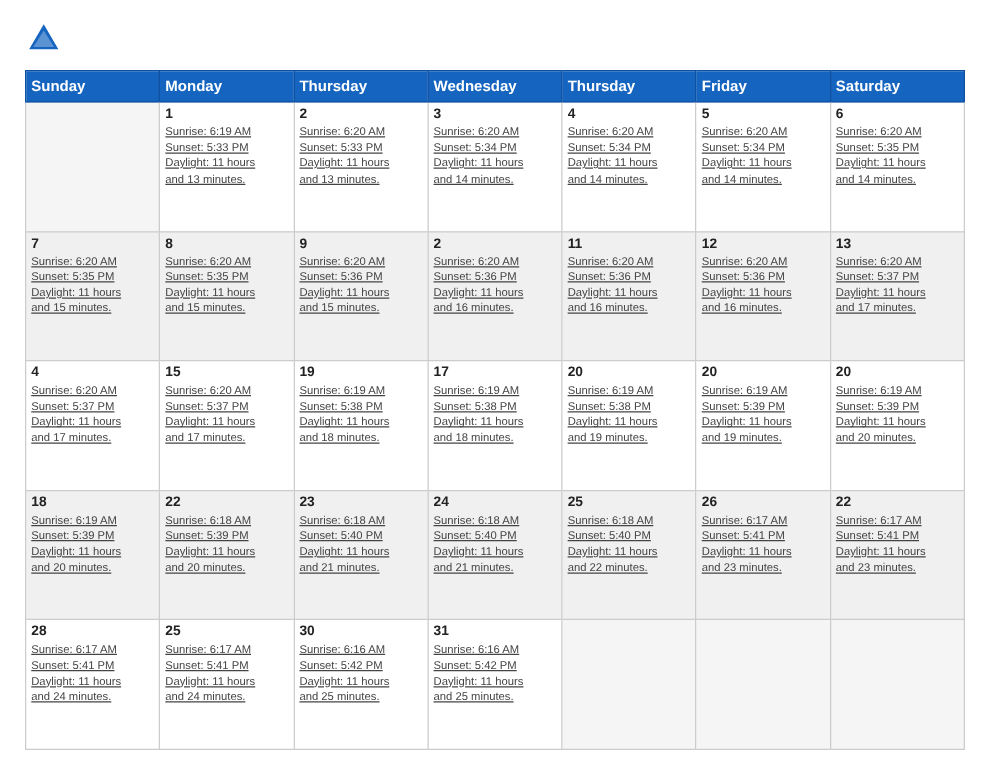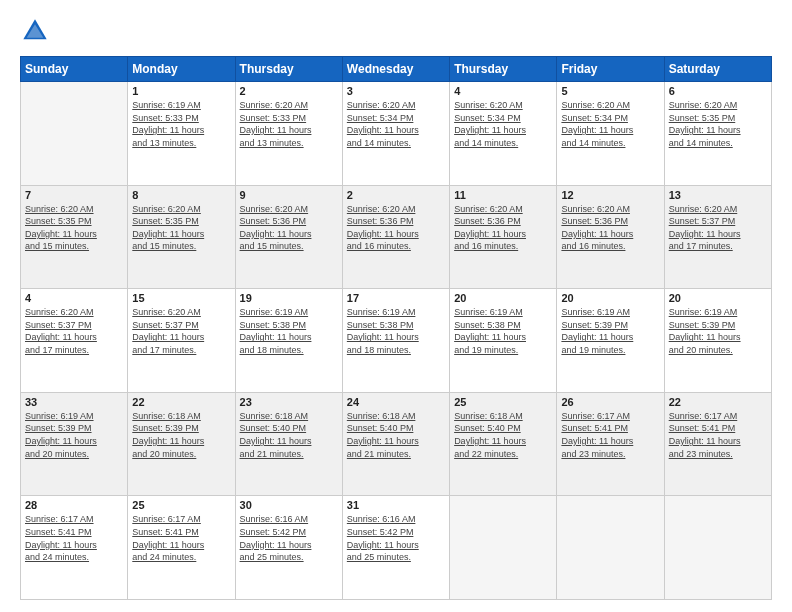--- a/index.html
+++ b/index.html
@@ -273,21 +273,21 @@
           <td>
             <span class="day-num">20</span>
             <div class="day-info" style="white-space: pre-line;">Sunrise: 6:19 AM
 Sunset: 5:39 PM
 Daylight: 11 hours
 and 20 minutes.</div>
           </td>
         </tr>
         <tr class="row-shaded">
           <td>
-            <span class="day-num">33</span>
+            <span class="day-num">18</span>
             <div class="day-info" style="white-space: pre-line;">Sunrise: 6:19 AM
 Sunset: 5:39 PM
 Daylight: 11 hours
 and 20 minutes.</div>
           </td>
           <td>
             <span class="day-num">22</span>
             <div class="day-info" style="white-space: pre-line;">Sunrise: 6:18 AM
 Sunset: 5:39 PM
 Daylight: 11 hours

